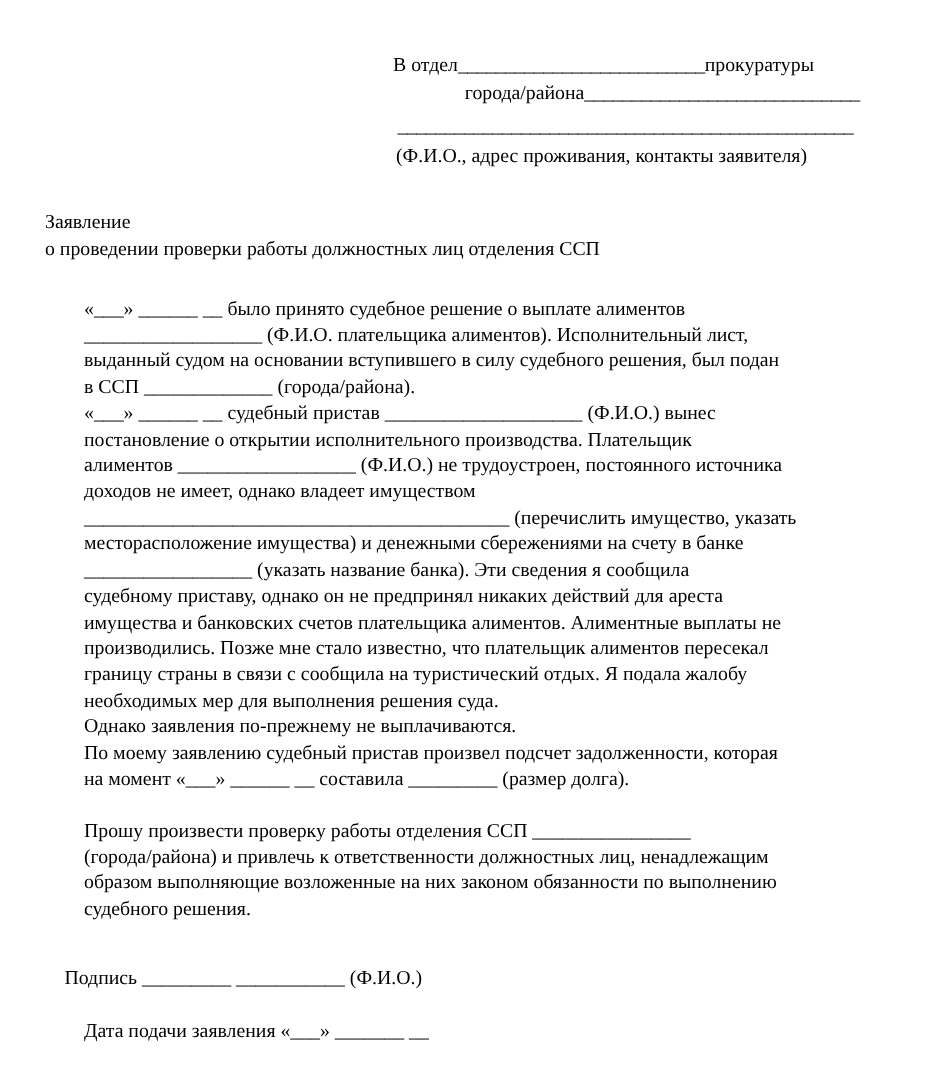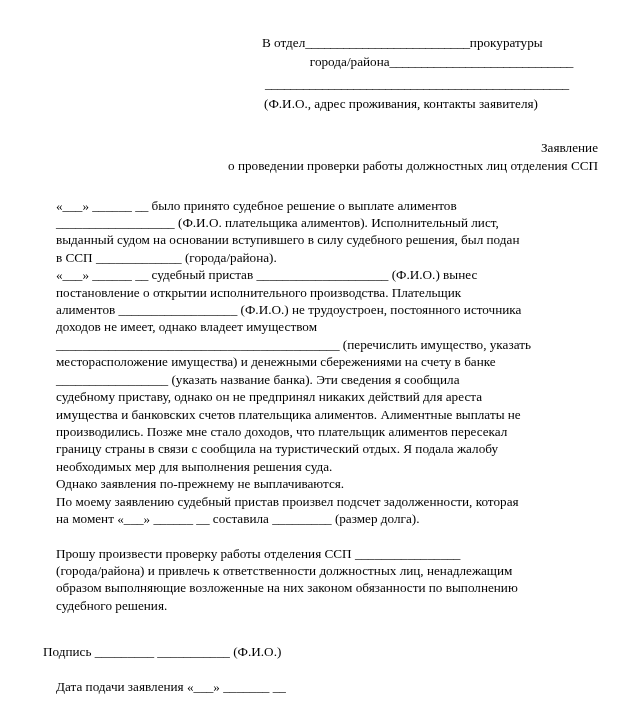--- a/index.html
+++ b/index.html
@@ -49,21 +49,21 @@
     margin-top: 3px;
     white-space: nowrap;
   }
   .u-underscore {
     letter-spacing: -0.02em;
   }
 
   
   .title-block {
     margin-top: 26px;
-    text-align: right;
+    text-align: left;
     padding-left: 30px;
     padding-right: 30px;
   }
   .title-main {
     margin-bottom: 1px;
   }
   .title-sub {
     white-space: nowrap;
     font-family: Liberation Serif, serif;
   }
@@ -132,21 +132,21 @@
     <div class="para">
       <div class="line">«___» ______ __ судебный пристав ____________________ (Ф.И.О.) вынес</div>
       <div class="line">постановление о открытии исполнительного производства.  Плательщик</div>
       <div class="line">алиментов __________________ (Ф.И.О.) не трудоустроен, постоянного источника</div>
       <div class="line">доходов не имеет, однако владеет имуществом</div>
       <div class="line">___________________________________________ (перечислить имущество, указать</div>
       <div class="line">месторасположение имущества) и денежными сбережениями на счету в банке</div>
       <div class="line">_________________ (указать название банка). Эти сведения я сообщила</div>
       <div class="line">судебному приставу, однако он не предпринял никаких действий для ареста</div>
       <div class="line">имущества и банковских счетов плательщика алиментов. Алиментные выплаты не</div>
-      <div class="line">производились. Позже мне стало доходов, что плательщик алиментов пересекал</div>
+      <div class="line">производились. Позже мне стало известно, что плательщик алиментов пересекал</div>
       <div class="line">границу страны в связи с сообщила на туристический отдых. Я подала жалобу</div>
       <div class="line">необходимых мер для выполнения решения суда.</div>
     </div>
 
     <div class="para">
       <div class="line">Однако заявления по-прежнему не выплачиваются.</div>
     </div>
 
     <div class="para">
       <div class="line">По моему заявлению судебный пристав произвел подсчет задолженности, которая</div>

